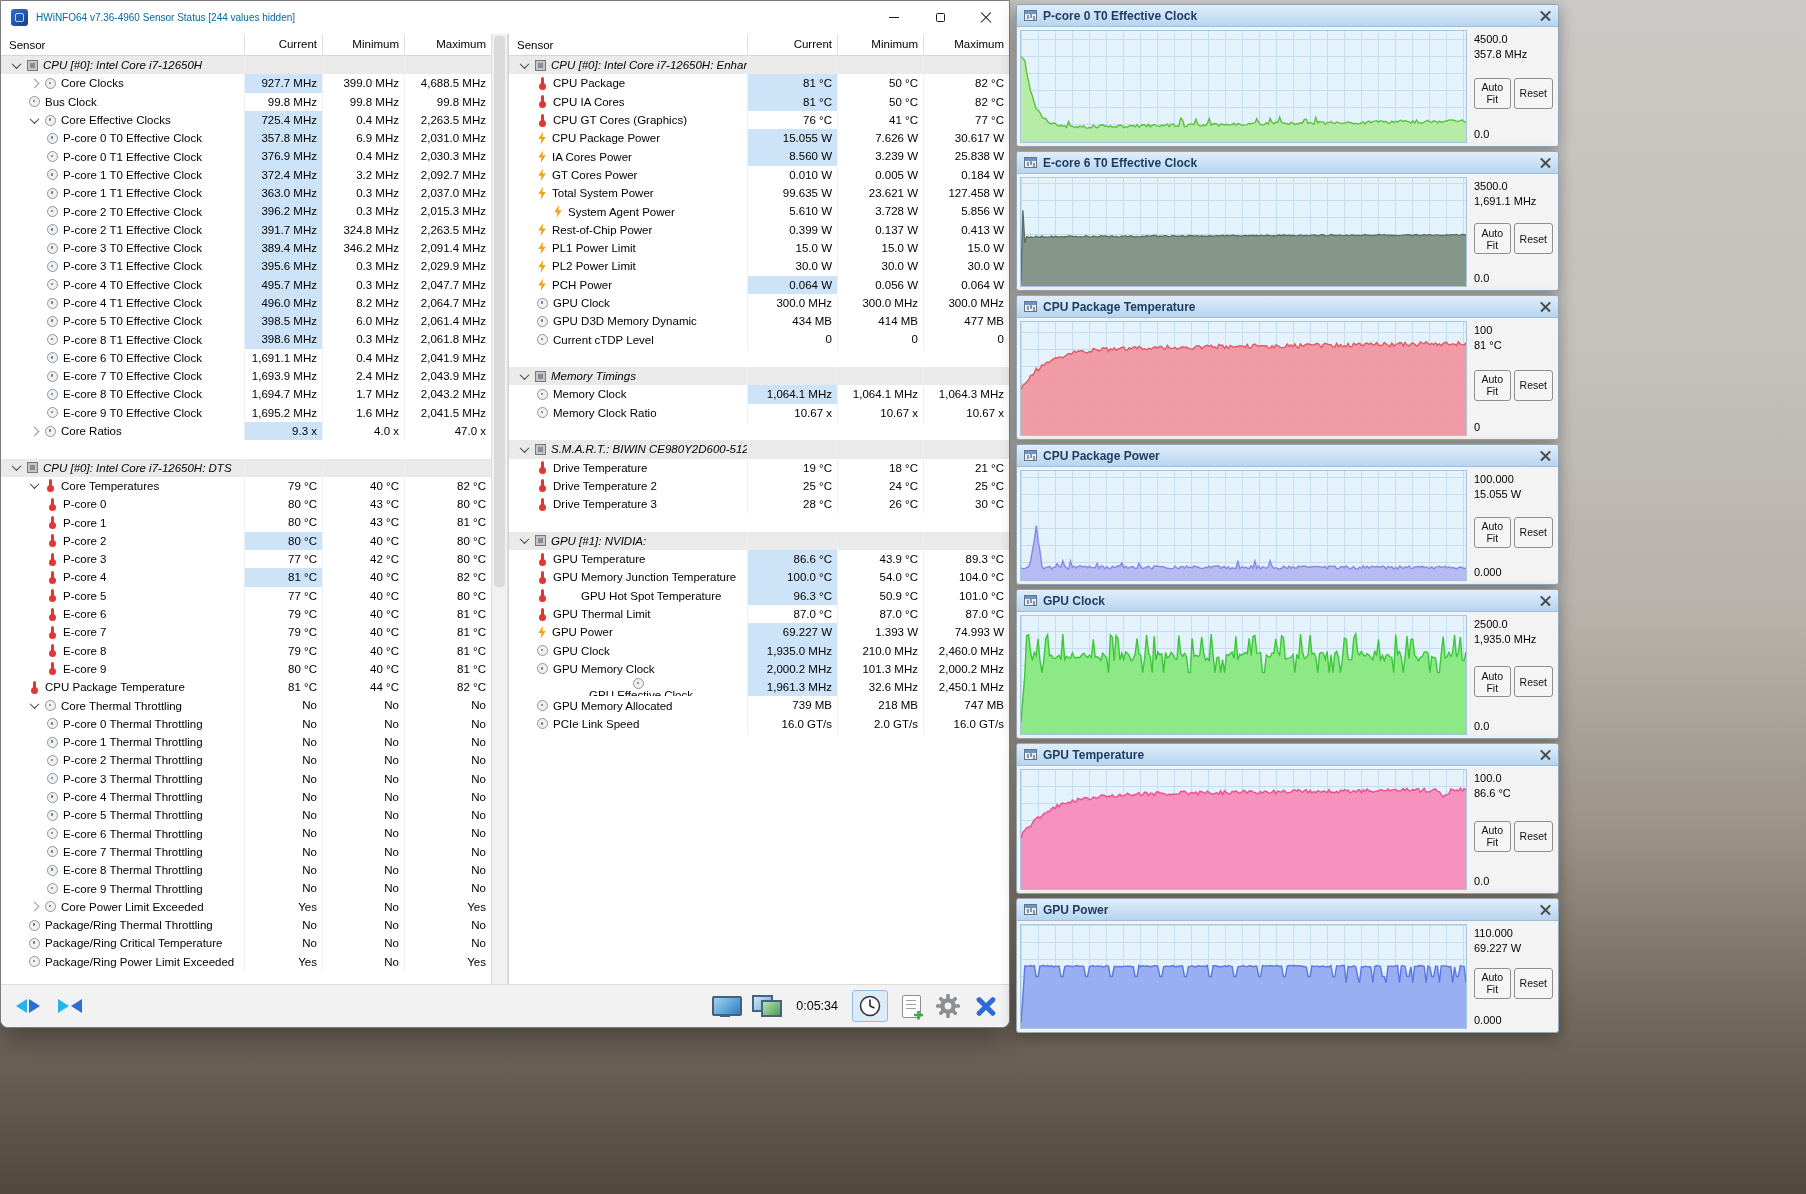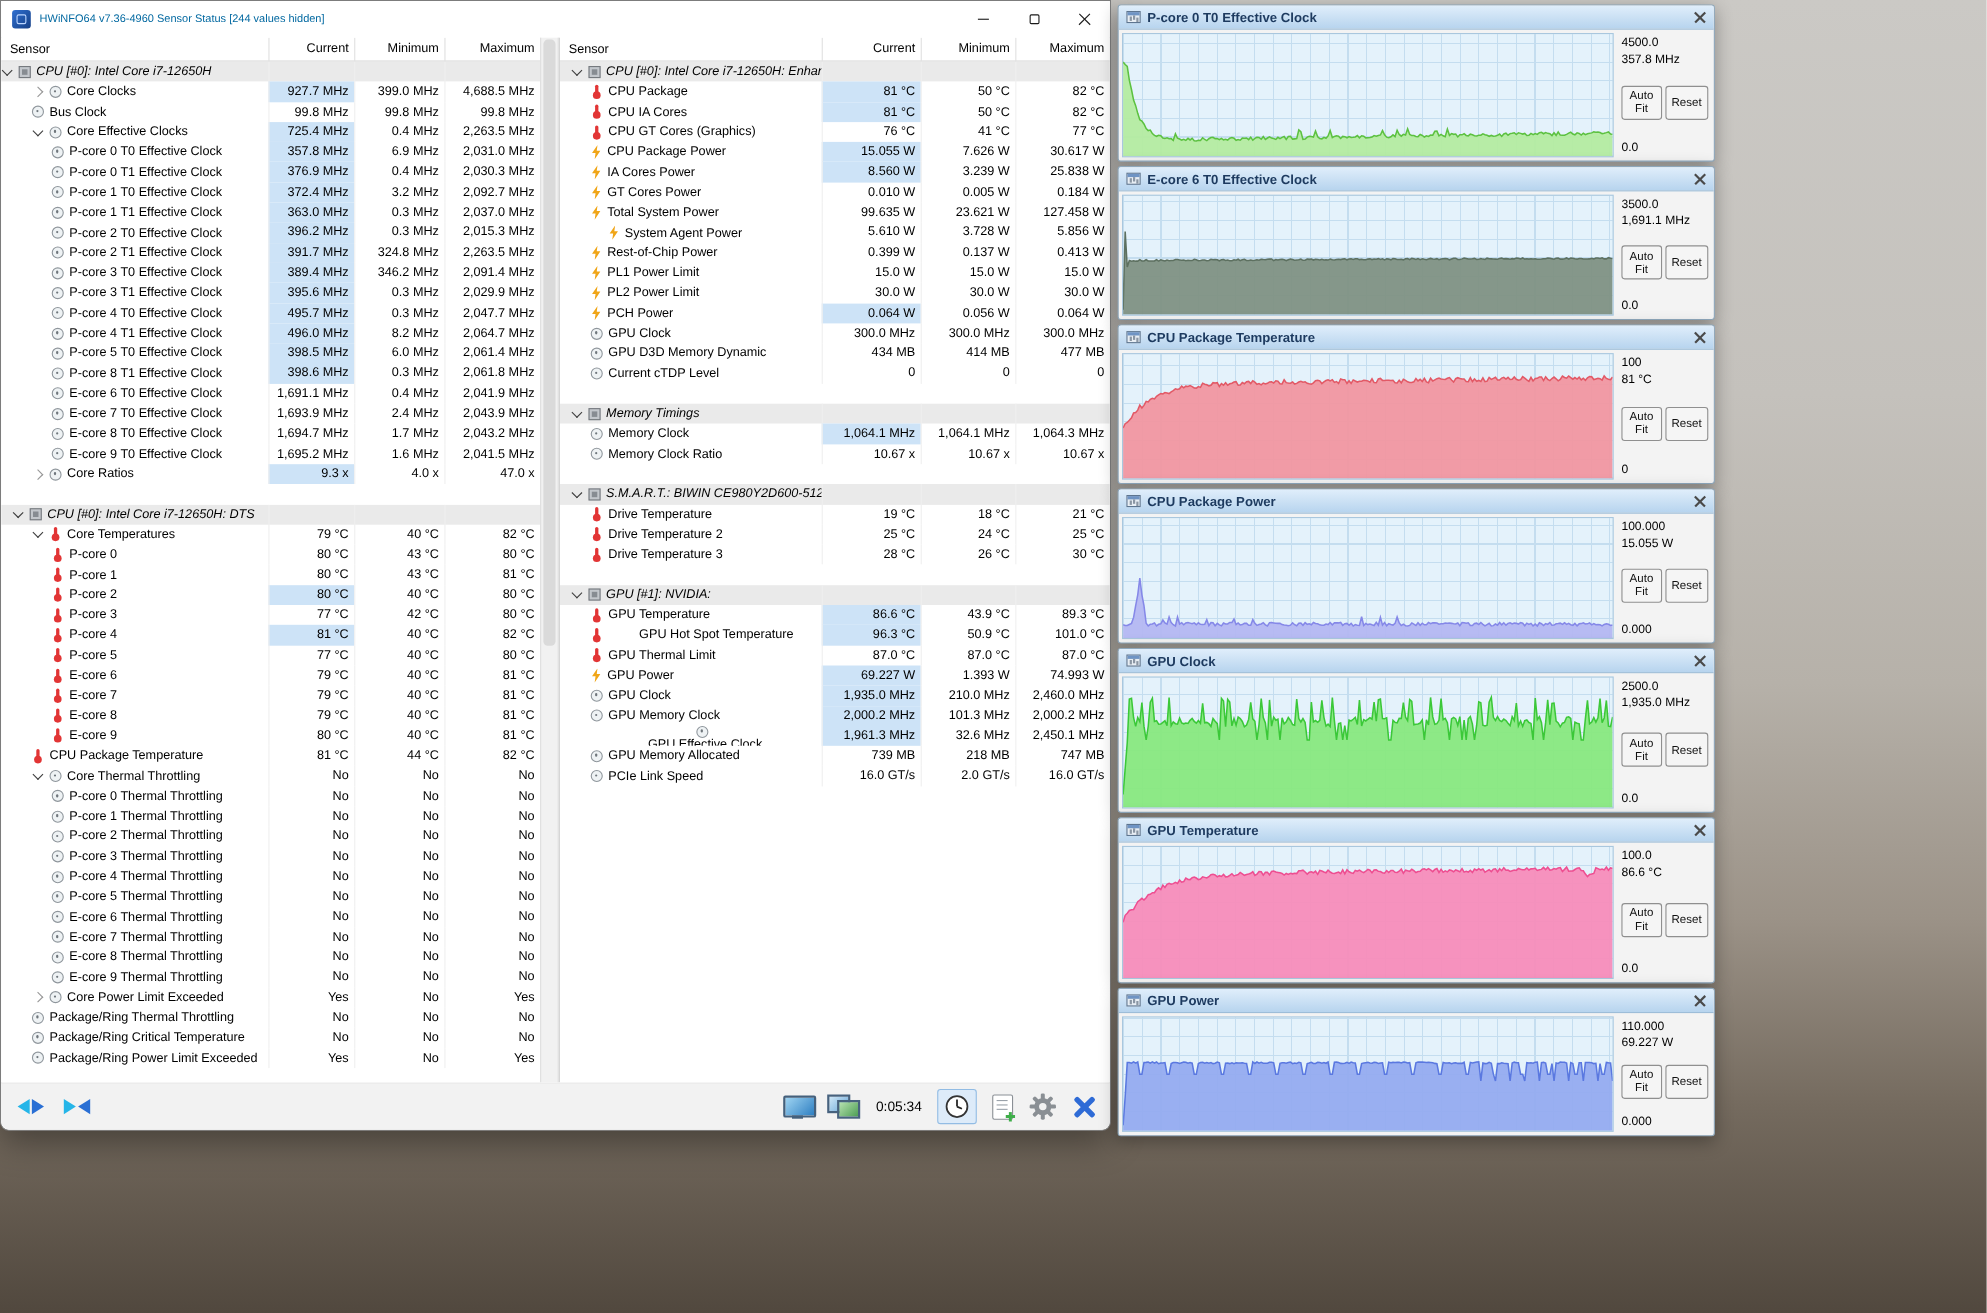--- a/index.html
+++ b/index.html
@@ -141,21 +141,21 @@
     <div class="tables">
       <div class="pane pane-l">
         <div class="hdr">
           <div class="h-label">Sensor</div>
           <div class="h-val h-cur">Current</div>
           <div class="h-val h-min">Minimum</div>
           <div class="h-val h-max">Maximum</div>
         </div>
         <div class="rows" id="left-rows">
             <div class="row group">
-              <div class="c-label" style="">
+              <div class="c-label" style="padding-left: 10px;">
                 <span class="chev down"></span>
                 <span class="icon icon-chip"></span>
                 <span class="lbl">CPU [#0]: Intel Core i7-12650H</span>
               </div>
               <div class="c-val v0"></div>
               <div class="c-val v1"></div>
               <div class="c-val v2"></div>
             </div>
             <div class="row">
               <div class="c-label" style="padding-left: 28px;">
@@ -834,20 +834,29 @@
               <div class="c-val v2"></div>
             </div>
             <div class="row">
               <div class="c-label" style="padding-left: 28px;">
                 <span class="icon icon-temp"></span>
                 <span class="lbl">GPU Temperature</span>
               </div>
               <div class="c-val v0 hl">86.6 °C</div>
               <div class="c-val v1">43.9 °C</div>
               <div class="c-val v2">89.3 °C</div>
+            </div>
+            <div class="row">
+              <div class="c-label" style="padding-left: 28px;">
+                <span class="icon icon-temp"></span>
+                <span class="lbl">GPU Memory Junction Temperature</span>
+              </div>
+              <div class="c-val v0 hl">100.0 °C</div>
+              <div class="c-val v1">54.0 °C</div>
+              <div class="c-val v2">104.0 °C</div>
             </div>
             <div class="row">
               <div class="c-label" style="padding-left: 28px; gap: 28px;">
                 <span class="icon icon-temp"></span>
                 <span class="lbl">GPU Hot Spot Temperature</span>
               </div>
               <div class="c-val v0 hl">96.3 °C</div>
               <div class="c-val v1">50.9 °C</div>
               <div class="c-val v2">101.0 °C</div>
             </div>

